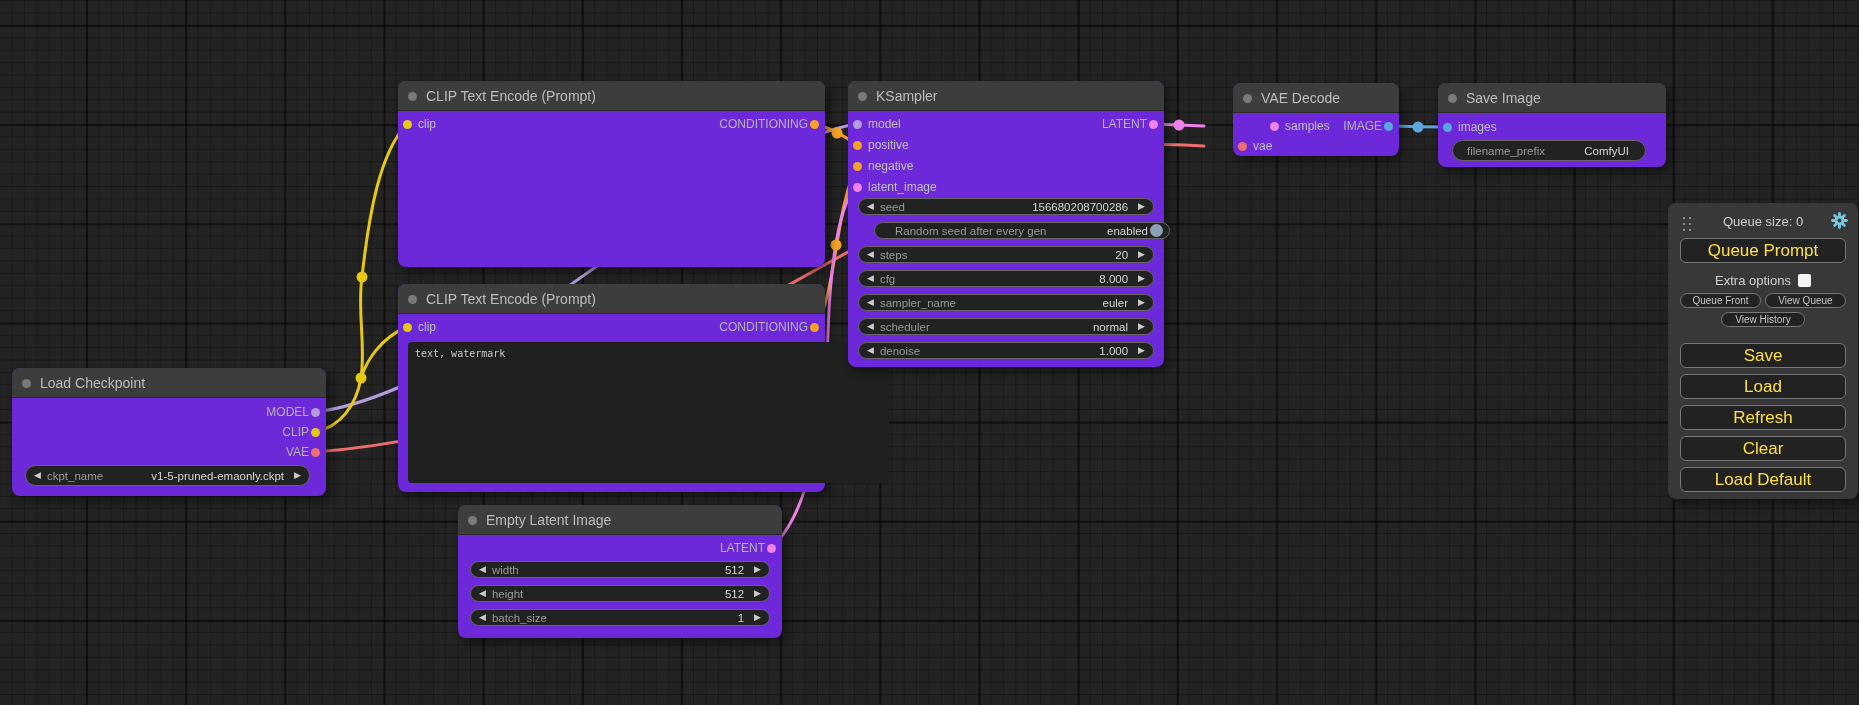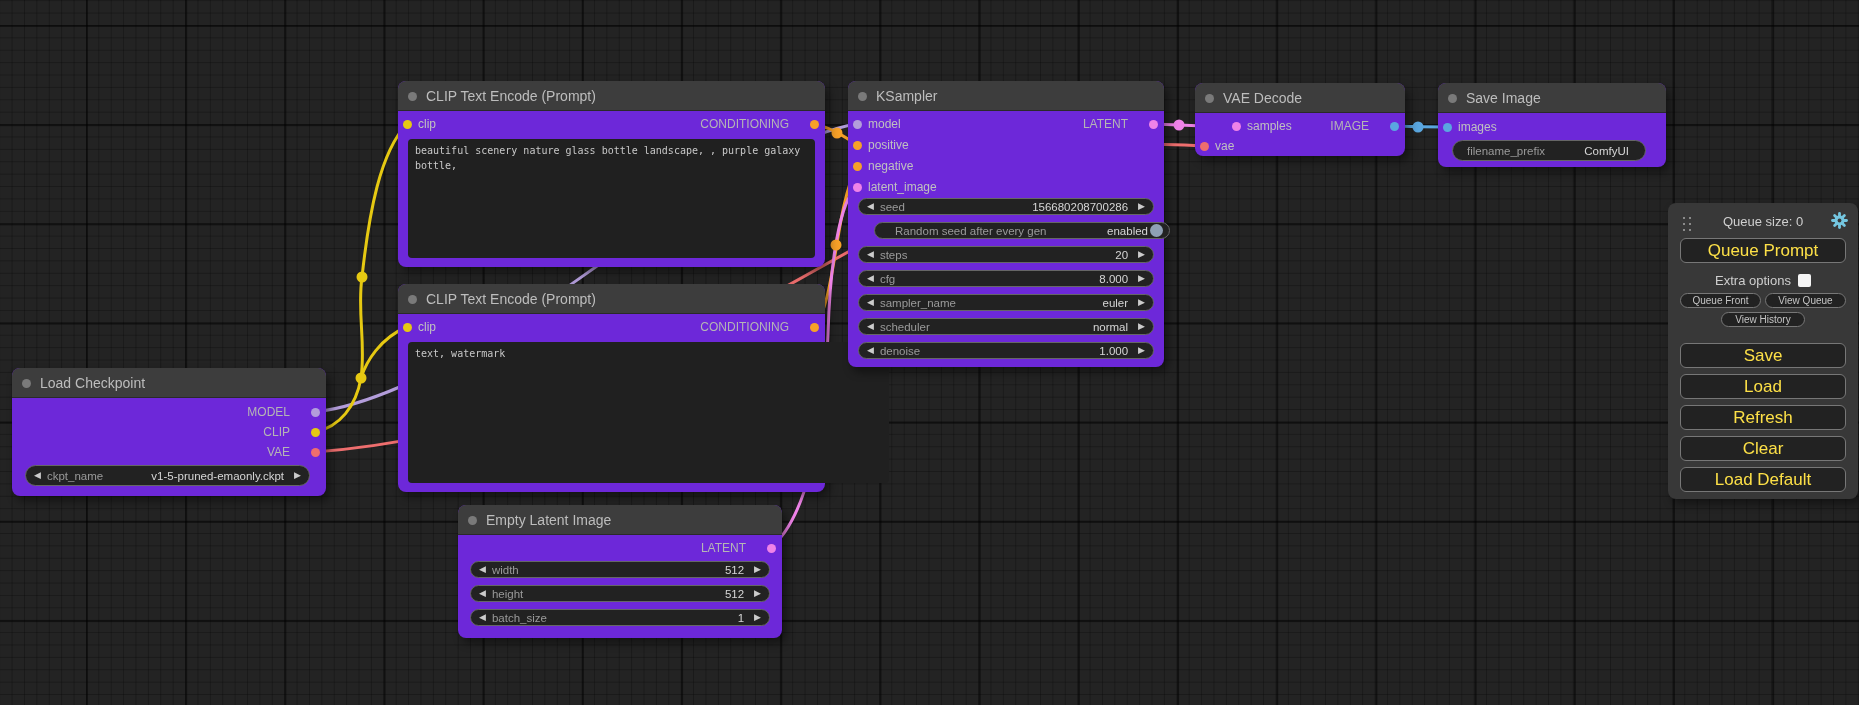--- a/index.html
+++ b/index.html
@@ -28,21 +28,21 @@
     border-radius:8px 8px 0 0;border-bottom:1px solid #2a2a2a;box-sizing:border-box;
   }
   .title-dot{
     position:absolute;left:10px;top:11px;width:9px;height:9px;border-radius:50%;background:#7a7a7a;
   }
   .title-text{
     position:absolute;left:28px;top:7px;font-size:14px;color:#bdbdbd;white-space:nowrap;
   }
   .slot-row{position:absolute;height:16px;line-height:16px;white-space:nowrap;}
   .slot-row.in{left:0;padding-left:20px;}
-  .slot-row.out{right:0;padding-right:36px;text-align:right;color:#b5b5b5;}
+  .slot-row.out{right:0;padding-right:17px;text-align:right;color:#b5b5b5;}
   .dot{position:absolute;width:9px;height:9px;border-radius:50%;top:3.5px;}
   .in .dot{left:5px;}
   .out .dot{right:6.5px;}
   .c-model{background:#b39ddb;} .c-clip{background:#e6c912;} .c-vae{background:#ee6e6e;}
   .c-cond{background:#f7a128;} .c-latent{background:#ef83e8;} .c-image{background:#5aa7e0;}
 
   .pill{
     position:absolute;height:17px;background:#222;border:1px solid #666;border-radius:10px;
     box-sizing:border-box;display:flex;align-items:center;padding:0 8px;font-size:11.5px;
   }
@@ -119,21 +119,20 @@
   </div>
 </div>
 
 <div class="node" style="left:398px;top:81px;width:427px;height:186px;">
   <div class="titlebar">
     <div class="title-dot"></div>
     <div class="title-text">CLIP Text Encode (Prompt)</div>
   </div>
   <div class="slot-row in" style="top:35px;"><span class="dot c-clip"></span><span>clip</span></div>
   <div class="slot-row out" style="top:35px;"><span>CONDITIONING</span><span class="dot c-cond"></span></div>
-  <div class="textbox" style="top:58px;width:407px;height:119px;">beautiful scenery nature glass bottle landscape, , purple galaxy bottle,</div>
 </div>
 
 <div class="node" style="left:398px;top:284px;width:427px;height:208px;">
   <div class="titlebar">
     <div class="title-dot"></div>
     <div class="title-text">CLIP Text Encode (Prompt)</div>
   </div>
   <div class="slot-row in" style="top:35px;"><span class="dot c-clip"></span><span>clip</span></div>
   <div class="slot-row out" style="top:35px;"><span>CONDITIONING</span><span class="dot c-cond"></span></div>
   <div class="textbox" style="top:58px;width:481px;height:141px;">text, watermark</div>
@@ -222,21 +221,21 @@
   </div>
   <div class="pill" style="left:10px;top:261px;width:296px;">
     <span class="arrow">◀</span>
     <span class="wlabel">denoise</span>
     <span class="spacer"></span>
     <span class="wvalue">1.000</span>
     <span class="arrow">▶</span>
   </div>
 </div>
 
-<div class="node" style="left:1195px;top:83px;width:210px;height:73px;">
+<div class="node" style="left:1233px;top:83px;width:166px;height:73px;">
   <div class="titlebar">
     <div class="title-dot"></div>
     <div class="title-text">VAE Decode</div>
   </div>
   <div class="slot-row in" style="top:35px;margin-left:32px;"><span class="dot c-latent"></span><span>samples</span></div>
   <div class="slot-row in" style="top:55px;"><span class="dot c-vae"></span><span>vae</span></div>
   <div class="slot-row out" style="top:35px;"><span>IMAGE</span><span class="dot c-image"></span></div>
 </div>
 
 <div class="node" style="left:1438px;top:83px;width:228px;height:84px;">

